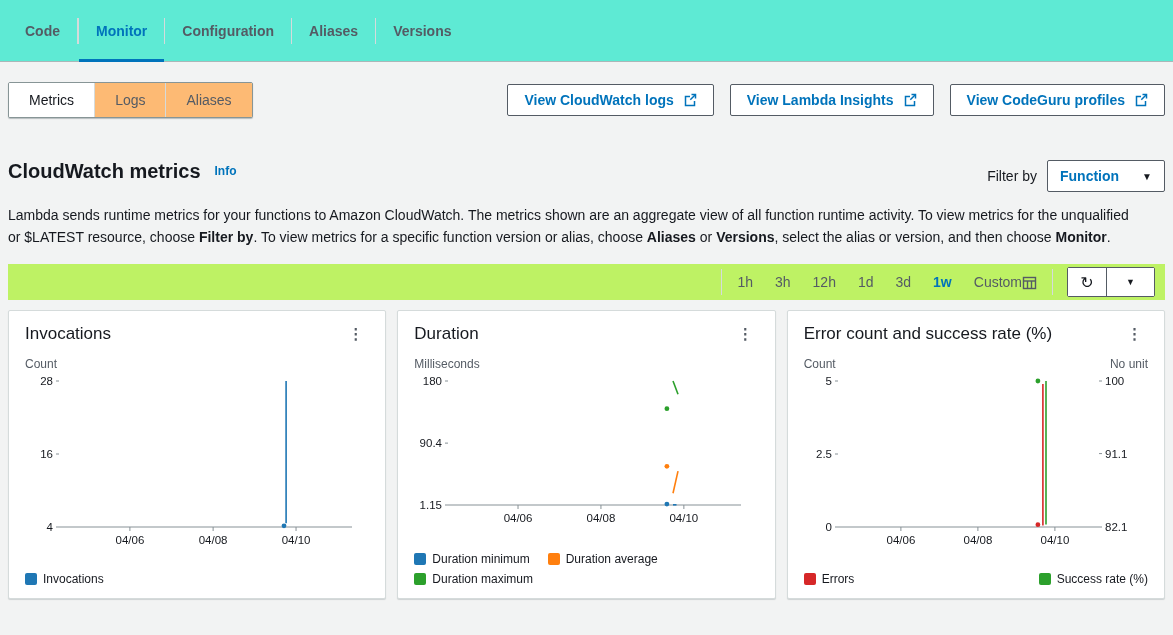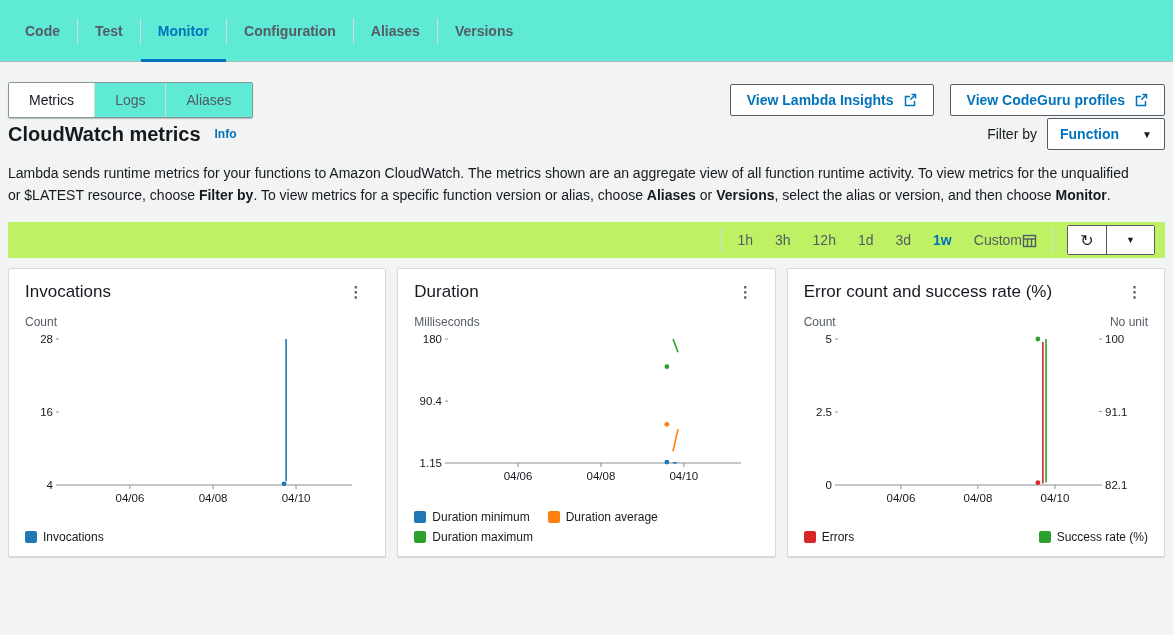--- a/index.html
+++ b/index.html
@@ -8,27 +8,27 @@
   
   .tabbar{display:flex;align-items:center;height:62px;background:#5eead4;border-bottom:1px solid #aab7b8;padding-left:8px}
   .tab{position:relative;display:flex;align-items:center;height:100%;padding:0 17px;font-weight:700;color:#545b64;cursor:pointer}
   .tab.active{color:#0073bb}
   .tab.active::after{content:"";position:absolute;left:0;right:0;bottom:-1px;height:3px;background:#0073bb}
   .tabsep{width:1px;height:26px;background:#d5dbdb}
   .main{padding:0 8px}
   
   .subrow{display:flex;align-items:center;margin-top:20px}
   .seg{display:inline-flex;background:#fff;border:1px solid #879596;border-radius:2px;box-shadow:0 1px 1px rgba(0,28,36,.25);overflow:hidden}
-  .seg-item{padding:9px 20px;color:#545b64;background:#5eead4;border-left:1px solid #d5dbdb;cursor:pointer}
+  .seg-item{padding:9px 20px;color:#545b64;background:#fdba74;border-left:1px solid #d5dbdb;cursor:pointer}
   .seg-item:first-child{border-left:none}
   .seg-item.active{background:#fff;color:#16191f;font-weight:400}
   .btnrow{display:flex;gap:16px;margin-left:auto}
   .btn{display:inline-flex;align-items:center;gap:9px;height:32px;padding:0 16px;background:#fff;border:1px solid #545b64;border-radius:2px;color:#0073bb;font-weight:700;font-size:14px;font-family:inherit;cursor:pointer}
   
-  .headrow{display:flex;align-items:center;}
+  .headrow{display:flex;align-items:flex-start;margin-top:42px}
   h1{font-size:20px;font-weight:700;display:inline}
   .info-link{margin-left:10px;font-size:12px;font-weight:700;color:#0073bb;text-decoration:none;vertical-align:3px}
   .filter{margin-left:auto;display:flex;align-items:center;gap:10px}
   .dropdown-btn{display:inline-flex;align-items:center;justify-content:space-between;gap:20px;height:32px;min-width:118px;padding:0 12px;background:#fff;border:1px solid #545b64;border-radius:2px;color:#0073bb;font-weight:700;font-size:14px;font-family:inherit;cursor:pointer}
   .dropdown-btn .caret{color:#16191f;font-size:10px}
   .intro{margin-top:12px;max-width:1130px;line-height:22px}
   
   .timebar{display:flex;align-items:center;justify-content:flex-end;height:36px;margin-top:16px;background:#bef264;padding:0 10px}
   .range-group{display:flex;align-items:center;height:26px;border-left:1px solid #d5dbdb;border-right:1px solid #d5dbdb;padding:0 4px}
   .range-link{padding:0 11px;color:#545b64;cursor:pointer}
@@ -50,40 +50,47 @@
   .legend.spread{justify-content:space-between}
   .legend-item{display:inline-flex;align-items:center;gap:6px;cursor:pointer}
   .swatch{width:12px;height:12px;border-radius:2px;display:inline-block;background:#ccc}
 </style>
 </head>
 <body>
 
 <nav class="tabbar">
   <div class="tab">Code</div>
   <span class="tabsep"></span>
-  <div class="tab">Test</div>
   <span class="tabsep"></span>
   <div class="tab active">Monitor</div>
   <span class="tabsep"></span>
   <div class="tab">Configuration</div>
   <span class="tabsep"></span>
   <div class="tab">Aliases</div>
   <span class="tabsep"></span>
   <div class="tab">Versions</div>
 </nav>
 
 <div class="main">
 
   <div class="subrow">
     <div class="seg">
       <div class="seg-item active">Metrics</div>
       <div class="seg-item">Logs</div>
       <div class="seg-item">Aliases</div>
     </div>
     <div class="btnrow">
+      <button class="btn">
+        <span>View CloudWatch logs</span>
+        <svg width="14" height="14" viewBox="0 0 14 14">
+            <path d="M11.5 8v4.5h-9v-9H7" fill="none" stroke="#0073bb" stroke-width="1.5"></path>
+            <path d="M8.5 1.5h4v4" fill="none" stroke="#0073bb" stroke-width="1.5"></path>
+            <path d="M12.3 1.7L7.3 6.7" fill="none" stroke="#0073bb" stroke-width="1.5"></path>
+          </svg>
+      </button>
       <button class="btn">
         <span>View Lambda Insights</span>
         <svg width="14" height="14" viewBox="0 0 14 14">
             <path d="M11.5 8v4.5h-9v-9H7" fill="none" stroke="#0073bb" stroke-width="1.5"></path>
             <path d="M8.5 1.5h4v4" fill="none" stroke="#0073bb" stroke-width="1.5"></path>
             <path d="M12.3 1.7L7.3 6.7" fill="none" stroke="#0073bb" stroke-width="1.5"></path>
           </svg>
       </button>
       <button class="btn">
         <span>View CodeGuru profiles</span>

